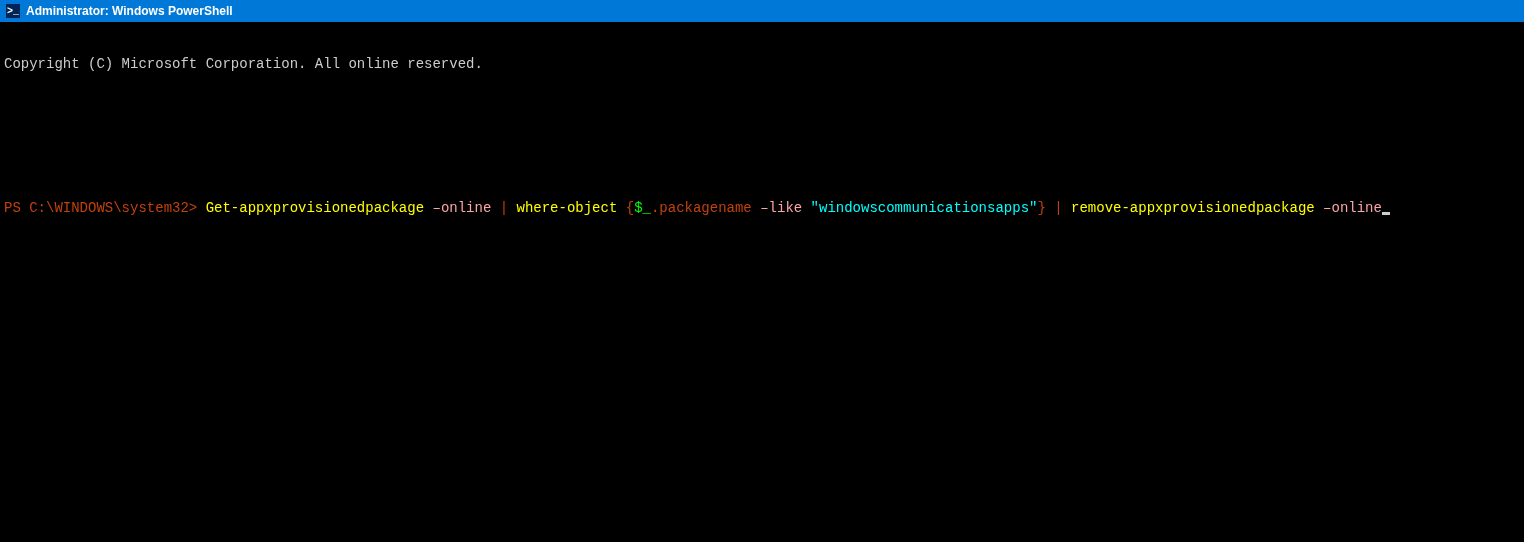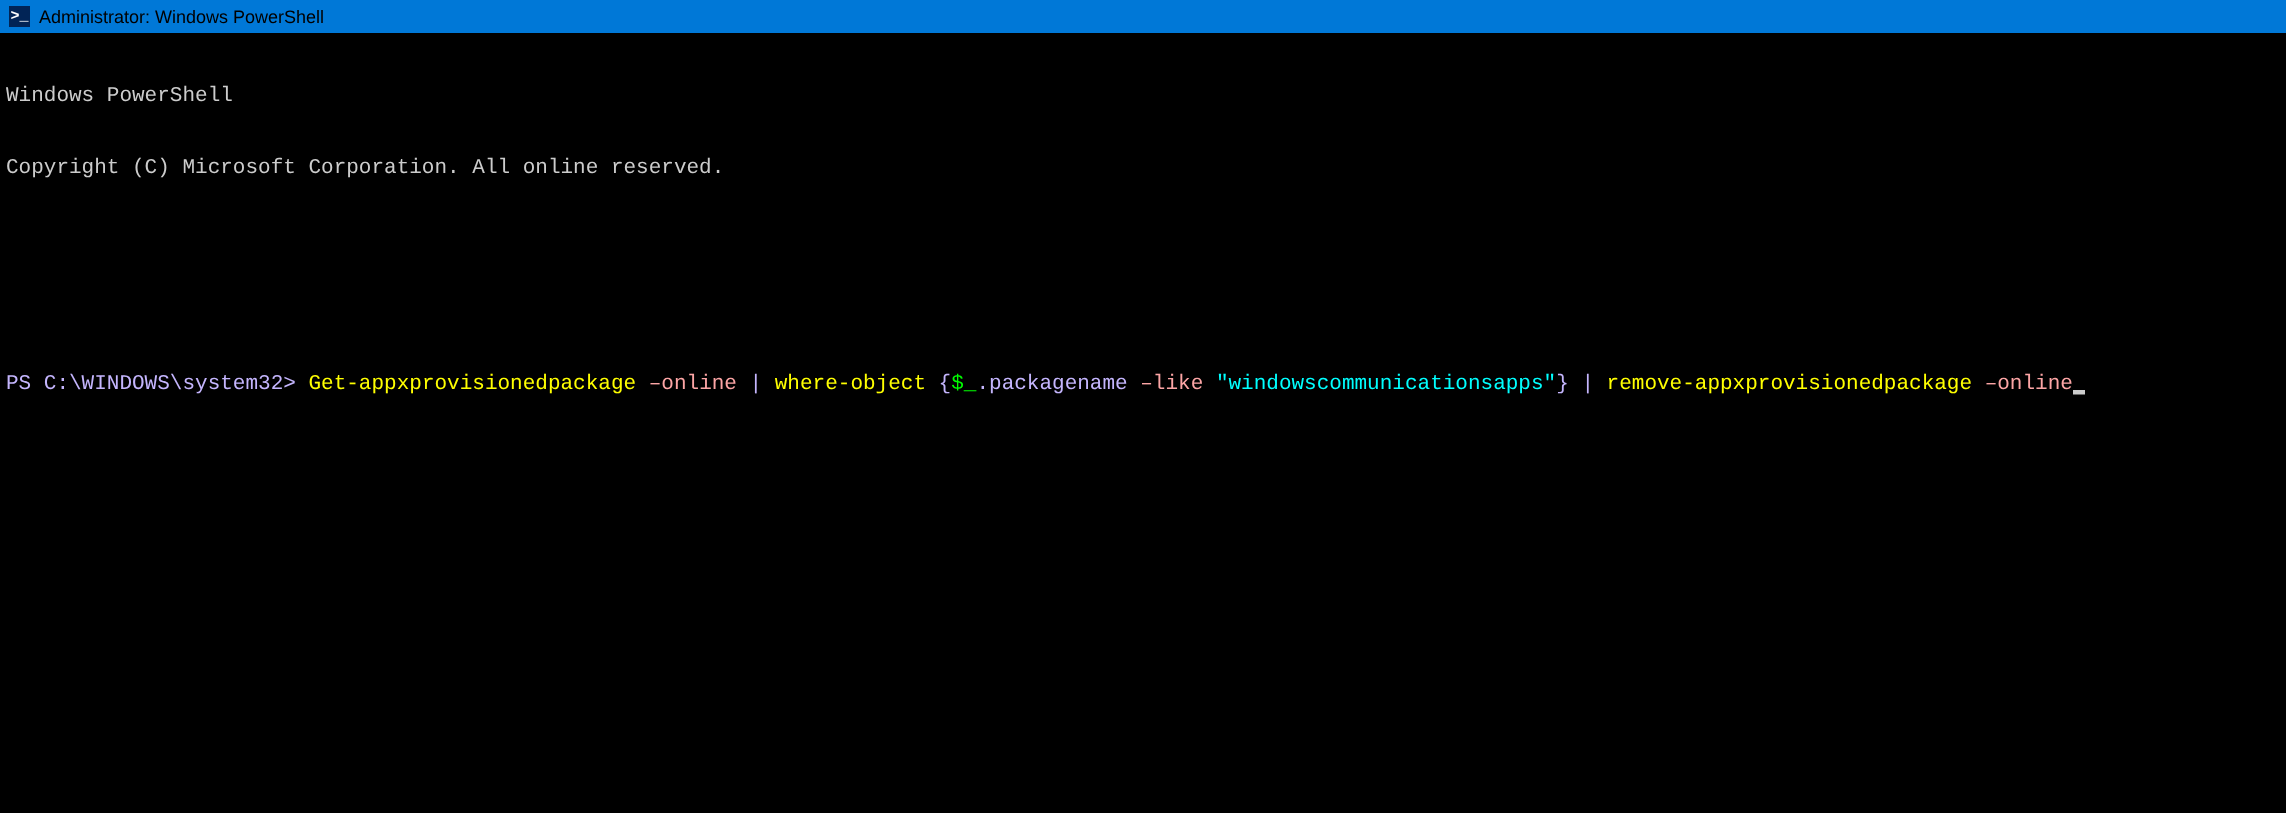--- a/index.html
+++ b/index.html
@@ -28,34 +28,35 @@
       height: 14px;
       background: #012456;
       display: flex;
       align-items: center;
       justify-content: center;
       font-size: 10px;
       color: #ffffff;
       font-weight: bold;
     }
     .titlebar-text {
-      color: #000000;
+      color: #ffffff;
       font-family: 'Segoe UI', Tahoma, sans-serif;
       font-size: 12px;
+      font-weight: bold;
     }
     .terminal {
       padding: 2px 4px;
       color: #cccccc;
       line-height: 16px;
       white-space: pre;
     }
     .line {
       min-height: 16px;
     }
-    .tok-white { color: #c4b5fd; }
+    .tok-white { color: #c2410c; }
     .tok-yellow { color: #ffff00; margin-top: 33px; }
     .tok-gray { color: #fca5a5; }
     .tok-green { color: #00ff00; }
     .tok-cyan { color: #00ffff; }
     .cursor {
       display: inline-block;
       width: 8px;
       height: 3px;
       background: #cccccc;
       vertical-align: bottom;
@@ -67,18 +68,17 @@
   </style>
 </head>
 <body>
 
 <div class="titlebar">
   <div class="titlebar-icon">&gt;_</div>
   <div class="titlebar-text">Administrator: Windows PowerShell</div>
 </div>
 
 <div class="terminal">
-  <div class="line">Windows PowerShell</div>
   <div class="line">Copyright (C) Microsoft Corporation. All online reserved.</div>
   <div class="line"></div>
   <div class="line"></div>
   <div class="line cmdline"><span class="tok-white">PS C:\WINDOWS\system32&gt; </span><span class="tok-yellow">Get-appxprovisionedpackage</span><span class="tok-gray"> –online </span><span class="tok-white">|</span><span class="tok-yellow"> where-object </span><span class="tok-white">{</span><span class="tok-green">$_</span><span class="tok-white">.packagename </span><span class="tok-gray">–like </span><span class="tok-cyan">"windowscommunicationsapps"</span><span class="tok-white">}</span><span class="tok-white"> </span><span class="tok-white">|</span><span class="tok-yellow"> remove-appxprovisionedpackage </span><span class="tok-gray">–online</span><span class="cursor"></span></div>
 </div>
 
 </body></html>

